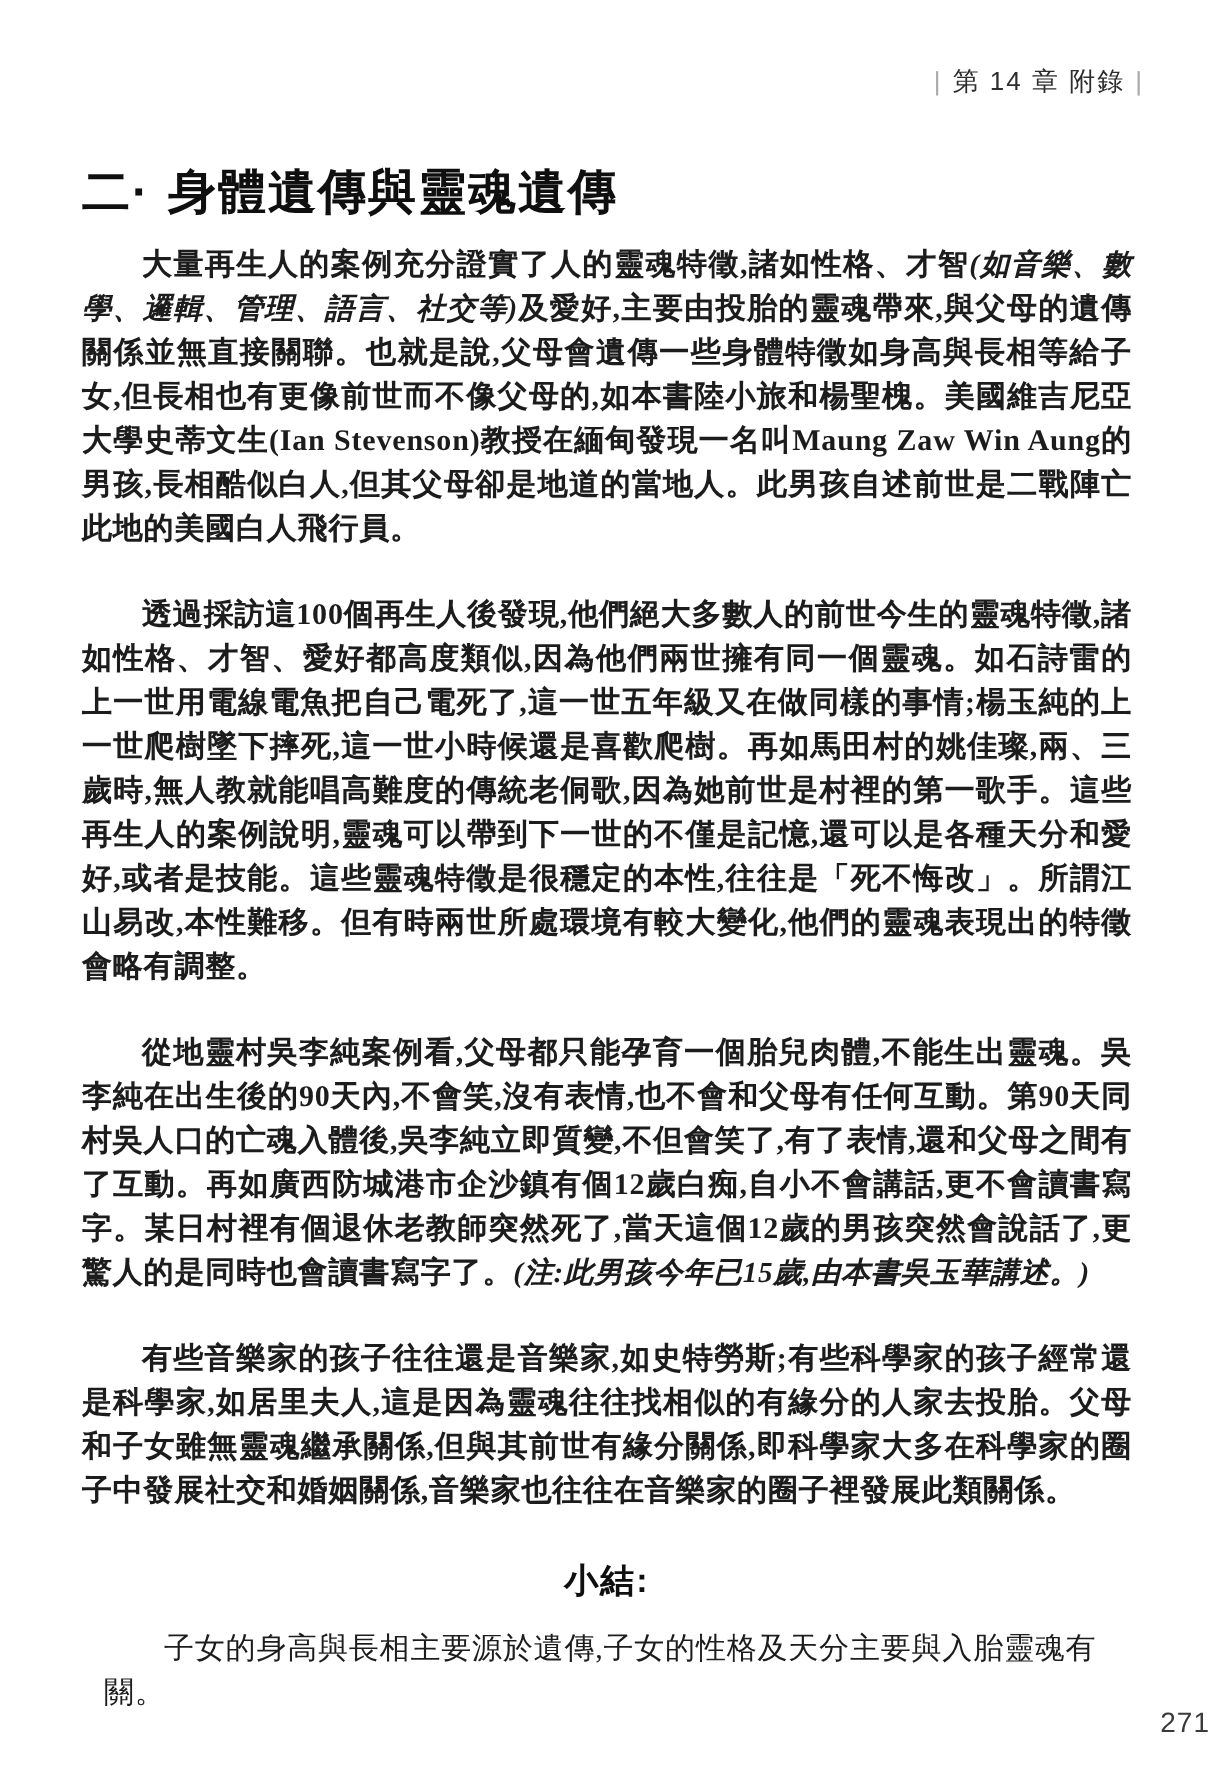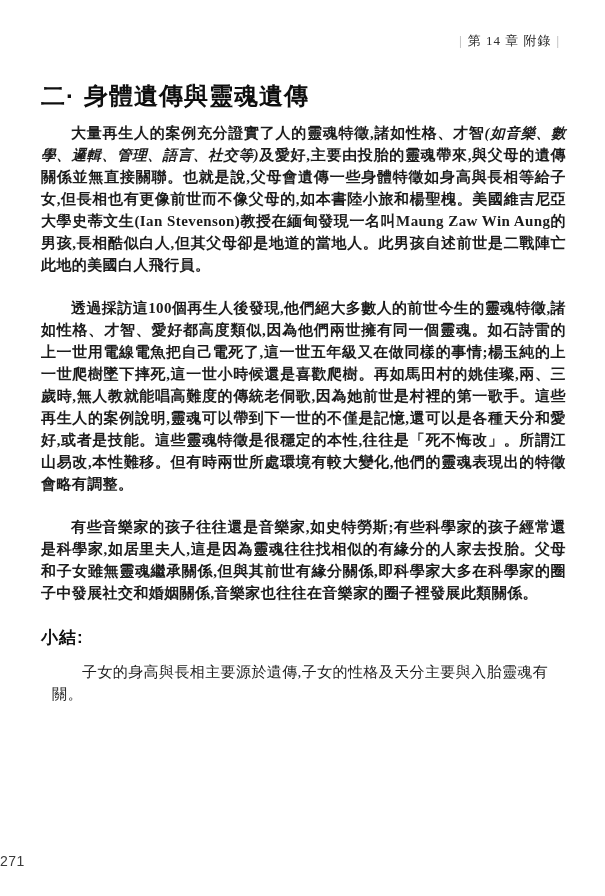--- a/index.html
+++ b/index.html
@@ -12,22 +12,22 @@
     width: 605px;
     height: 896px;
     background: #ffffff;
     overflow: hidden;
     font-family: "Liberation Serif", "DejaVu Serif", serif;
     color: #1c1c1c;
   }
   .running-header {
     position: absolute;
     top: 32px;
-    right: 40px;
-    font-family: Liberation Serif, serif;
+    right: 28px;
+    font-family: Liberation Sans, sans-serif;
     font-size: 13px;
     color: #2d2d2d;
     letter-spacing: 1px;
     white-space: nowrap;
   }
   .running-header .bar {
     color: #a9a9a9;
     font-weight: 300;
     padding: 0 5px;
   }
@@ -61,34 +61,35 @@
     font-style: italic;
     font-size: 14.5px;
   }
   h2.summary-heading {
     margin: 22px 0 12px 0;
     font-family: "Liberation Sans", "DejaVu Sans", sans-serif;
     font-weight: bold;
     font-size: 17px;
     color: #0f0f0f;
     letter-spacing: 1px;
+    text-align: center;
   }
   p.summary-text {
     margin: 11px;
     font-size: 15px;
     line-height: 22px;
     text-indent: 2em;
     letter-spacing: 0.4px;
   }
   .page-number {
     position: absolute;
     bottom: 27px;
     left: 0;
     right: 0;
-    text-align: left;
+    text-align: right;
     font-family: "Liberation Sans", "DejaVu Sans", sans-serif;
     font-size: 14px;
     color: #3a3a3a;
     letter-spacing: 0.5px;
   }
 </style>
 </head>
 <body>
 
 <div class="page">
@@ -102,20 +103,23 @@
     <h1 class="section-heading">
       <span class="heading-number">二·</span><span>身體遺傳與靈魂遺傳</span>
     </h1>
 
     <p class="body-paragraph">
       <span>大量再生人的案例充分證實了人的靈魂特徵,諸如性格、才智</span><span class="kai-run">(如音樂、數學、邏輯、管理、語言、社交等)</span><span>及愛好,主要由投胎的靈魂帶來,與父母的遺傳關係並無直接關聯。也就是說,父母會遺傳一些身體特徵如身高與長相等給子女,但長相也有更像前世而不像父母的,如本書陸小旅和楊聖槐。美國維吉尼亞大學史蒂文生(Ian Stevenson)教授在緬甸發現一名叫Maung Zaw Win Aung的男孩,長相酷似白人,但其父母卻是地道的當地人。此男孩自述前世是二戰陣亡此地的美國白人飛行員。</span>
     </p>
 
     <p class="body-paragraph">透過採訪這100個再生人後發現,他們絕大多數人的前世今生的靈魂特徵,諸如性格、才智、愛好都高度類似,因為他們兩世擁有同一個靈魂。如石詩雷的上一世用電線電魚把自己電死了,這一世五年級又在做同樣的事情;楊玉純的上一世爬樹墜下摔死,這一世小時候還是喜歡爬樹。再如馬田村的姚佳璨,兩、三歲時,無人教就能唱高難度的傳統老侗歌,因為她前世是村裡的第一歌手。這些再生人的案例說明,靈魂可以帶到下一世的不僅是記憶,還可以是各種天分和愛好,或者是技能。這些靈魂特徵是很穩定的本性,往往是「死不悔改」。所謂江山易改,本性難移。但有時兩世所處環境有較大變化,他們的靈魂表現出的特徵會略有調整。</p>
 
+    <p class="body-paragraph">
+      <span>從地靈村吳李純案例看,父母都只能孕育一個胎兒肉體,不能生出靈魂。吳李純在出生後的90天內,不會笑,沒有表情,也不會和父母有任何互動。第90天同村吳人口的亡魂入體後,吳李純立即質變,不但會笑了,有了表情,還和父母之間有了互動。再如廣西防城港市企沙鎮有個12歲白痴,自小不會講話,更不會讀書寫字。某日村裡有個退休老教師突然死了,當天這個12歲的男孩突然會說話了,更驚人的是同時也會讀書寫字了。</span><span class="kai-run">(注:此男孩今年已15歲,由本書吳玉華講述。)</span>
+    </p>
 
     <p class="body-paragraph">有些音樂家的孩子往往還是音樂家,如史特勞斯;有些科學家的孩子經常還是科學家,如居里夫人,這是因為靈魂往往找相似的有緣分的人家去投胎。父母和子女雖無靈魂繼承關係,但與其前世有緣分關係,即科學家大多在科學家的圈子中發展社交和婚姻關係,音樂家也往往在音樂家的圈子裡發展此類關係。</p>
 
     <h2 class="summary-heading">小結:</h2>
 
     <p class="summary-text">子女的身高與長相主要源於遺傳,子女的性格及天分主要與入胎靈魂有關。</p>
 
   </div>
 
   <div class="page-number">271</div>

